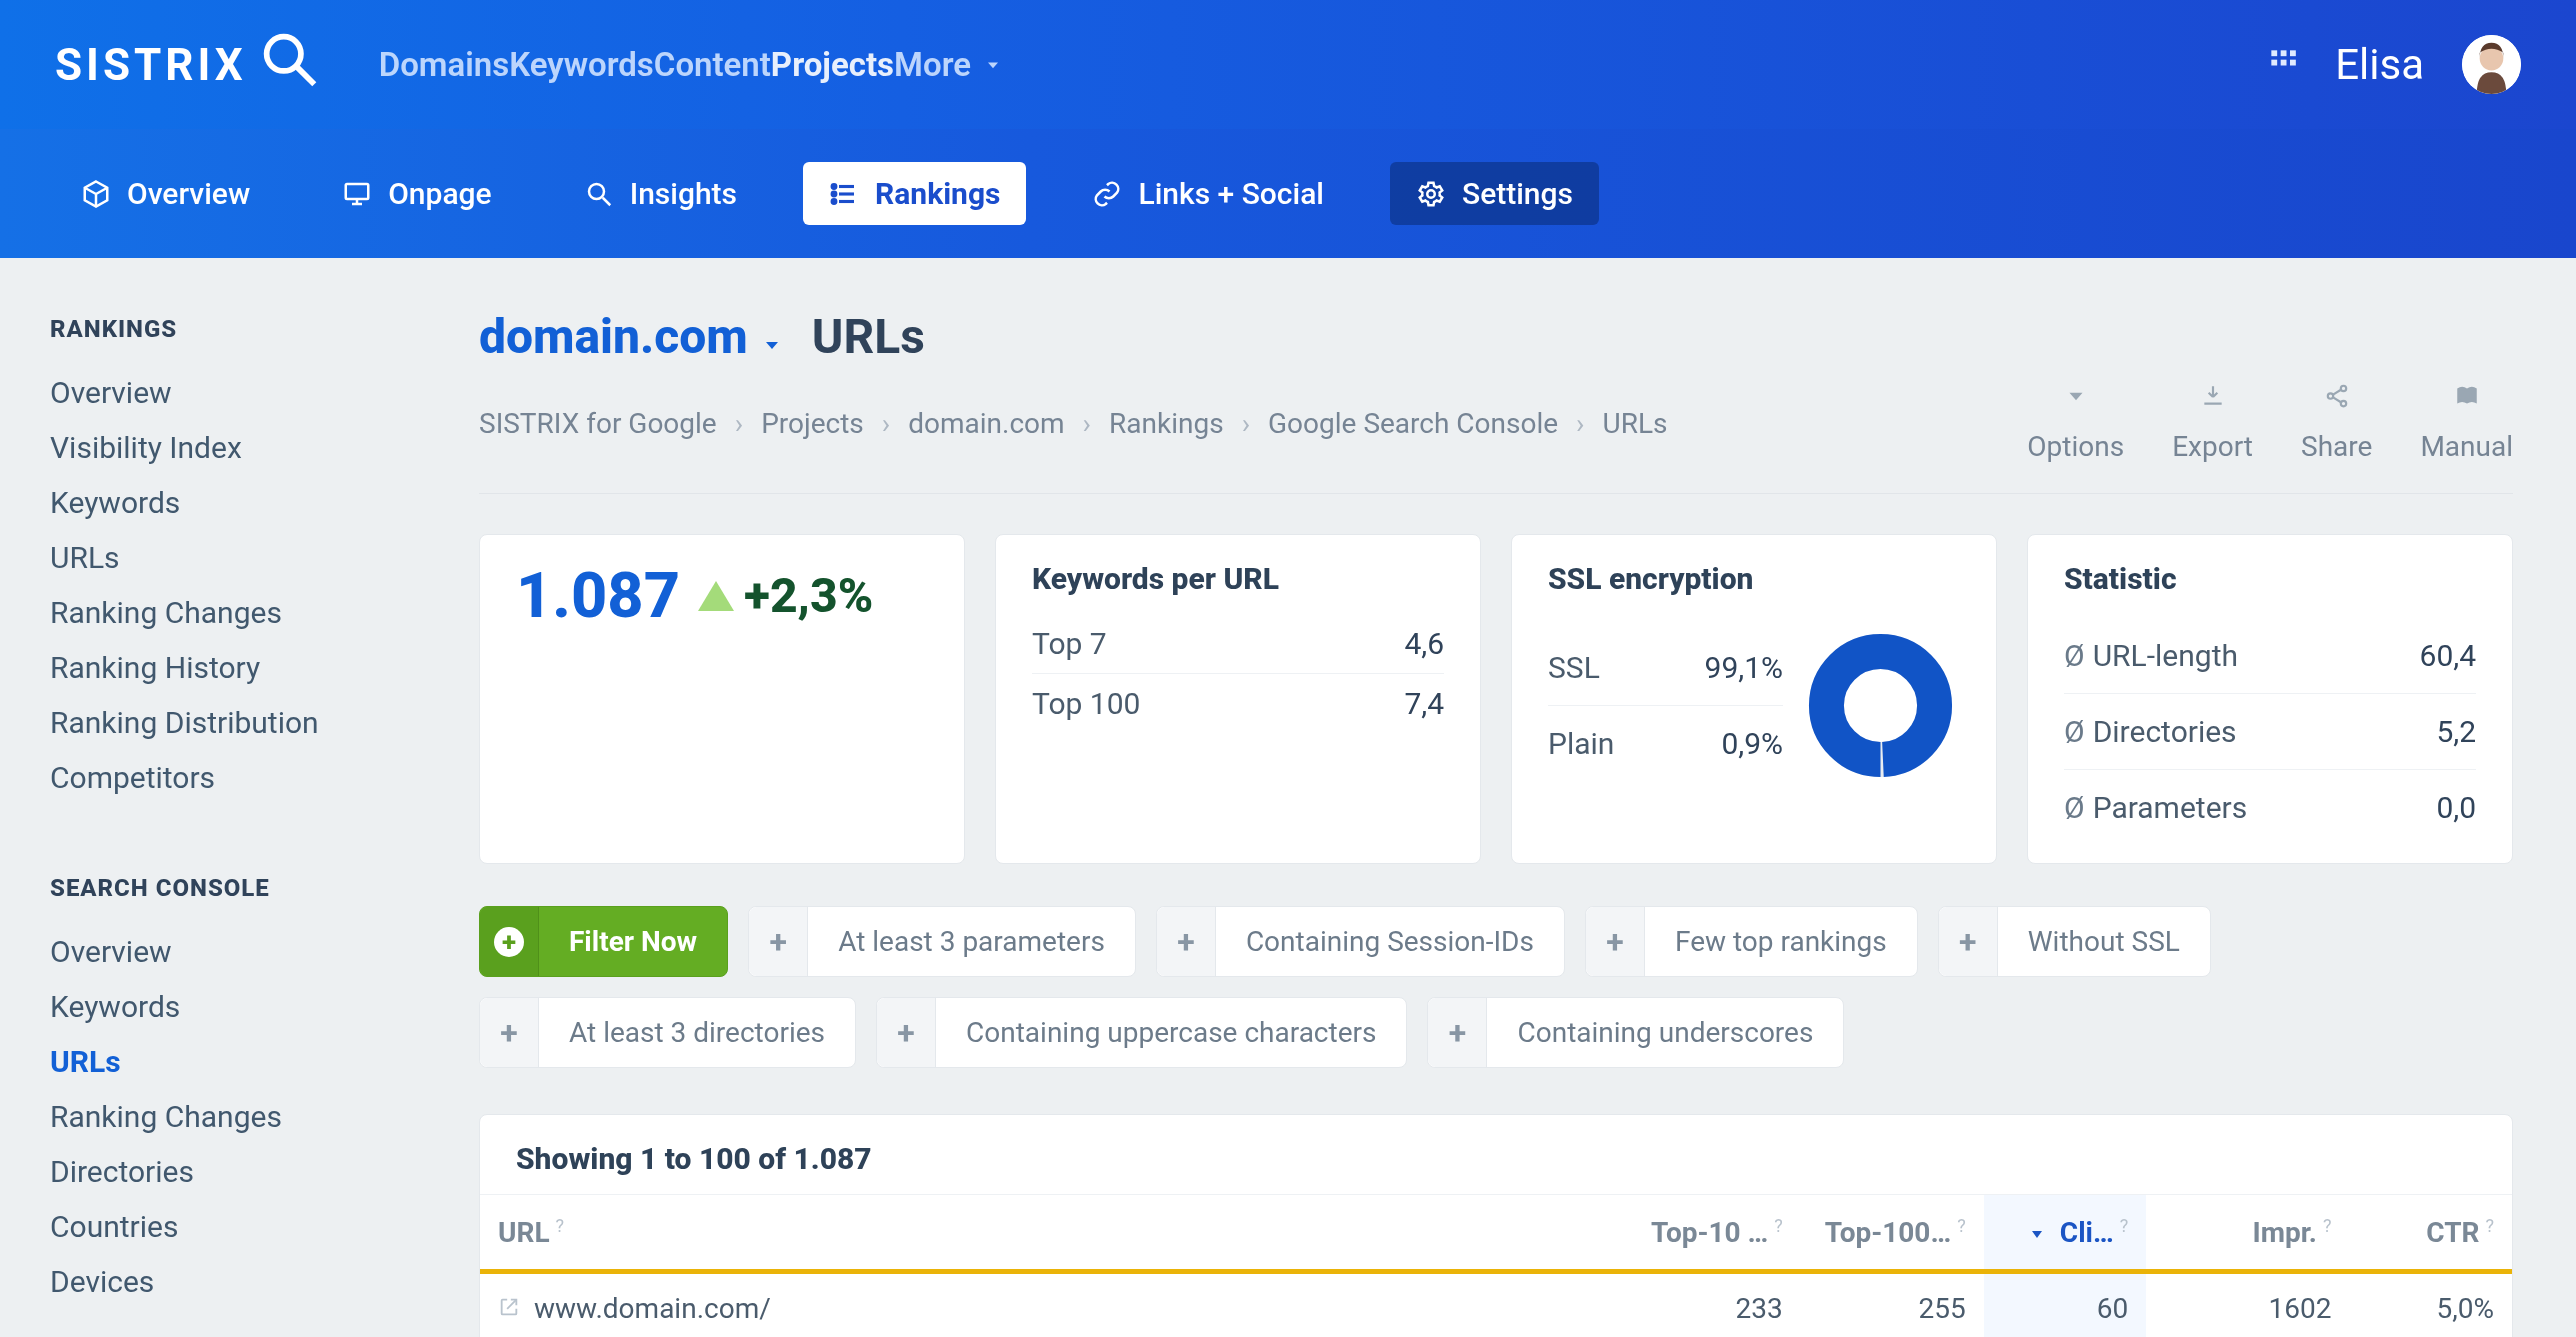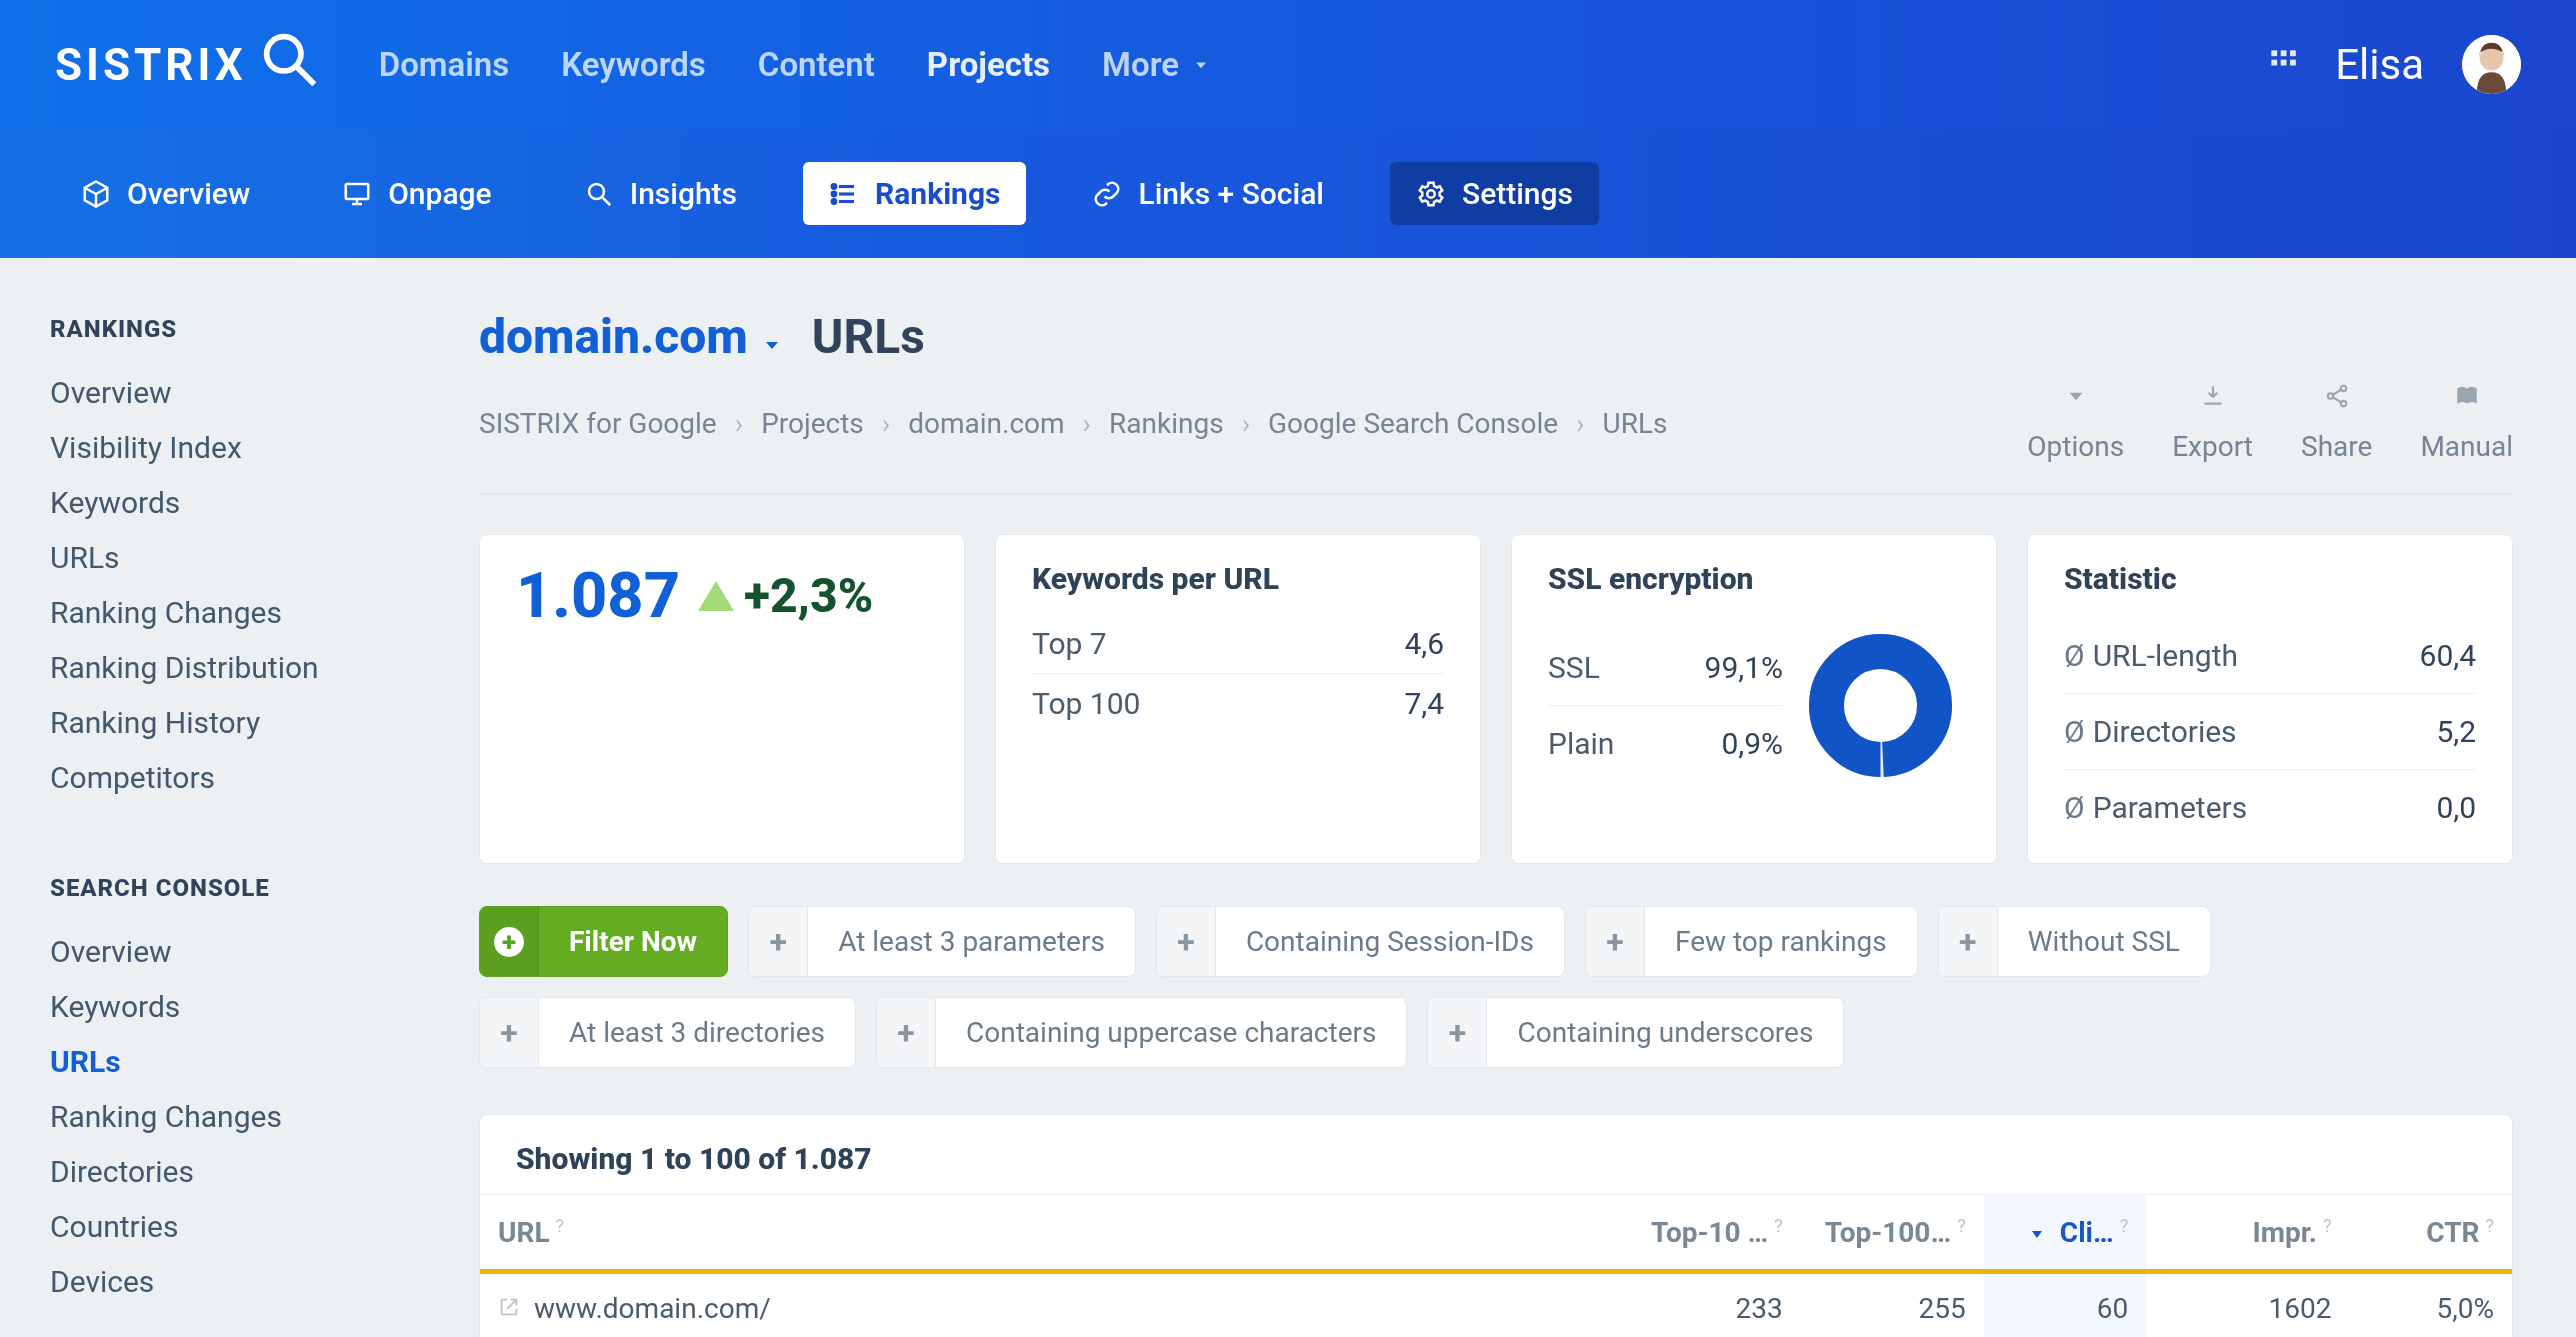--- a/index.html
+++ b/index.html
@@ -23,21 +23,21 @@
     font-size: 33px;
     font-weight: 600;
   }
   .brand {
     display: flex; align-items: center; gap: 12px;
     color: #fff; font-size: 44px; letter-spacing: 4px; font-weight: 700;
     margin-right: 59px;
   }
   .brand-text { font-family: inherit; }
   .brand-search svg { width: 61px; height: 61px; }
-  .topnav-items { display: flex; gap: 52px; align-items: flex-end; }
+  .topnav-items { display: flex; align-items: flex-end; }
   .topnav-item { color: #cfe2ff; opacity: 0.9; cursor: pointer; }
   .topnav-item.active { color: #fff; font-weight: 700; }
   .topnav-more { display:flex; align-items:center; gap:12px; }
   .topnav-right { margin-left:auto; display:flex; align-items:center; gap:38px; }
   .grid-icon svg { width:28px; height:28px; }
   .user-name { color:#fff; font-size:42px; font-weight:400; }
   .avatar { width:59px; height:59px; border-radius:50%; background:#fff; overflow:hidden; display:flex; align-items:flex-end; justify-content:center; }
   .avatar svg { width:59px; height:59px; }
 
   
@@ -268,22 +268,22 @@
 <div class="main">
 
   <div class="sidebar">
       <div class="side-group">
         <div class="side-head">RANKINGS</div>
         <div class="side-link">Overview</div>
         <div class="side-link">Visibility Index</div>
         <div class="side-link">Keywords</div>
         <div class="side-link">URLs</div>
         <div class="side-link">Ranking Changes</div>
+        <div class="side-link">Ranking History</div>
         <div class="side-link">Ranking Distribution</div>
-        <div class="side-link">Ranking History</div>
         <div class="side-link">Competitors</div>
       </div>
       <div class="side-group">
         <div class="side-head">SEARCH CONSOLE</div>
         <div class="side-link">Overview</div>
         <div class="side-link">Keywords</div>
         <div class="side-link active">URLs</div>
         <div class="side-link">Ranking Changes</div>
         <div class="side-link">Directories</div>
         <div class="side-link">Countries</div>

